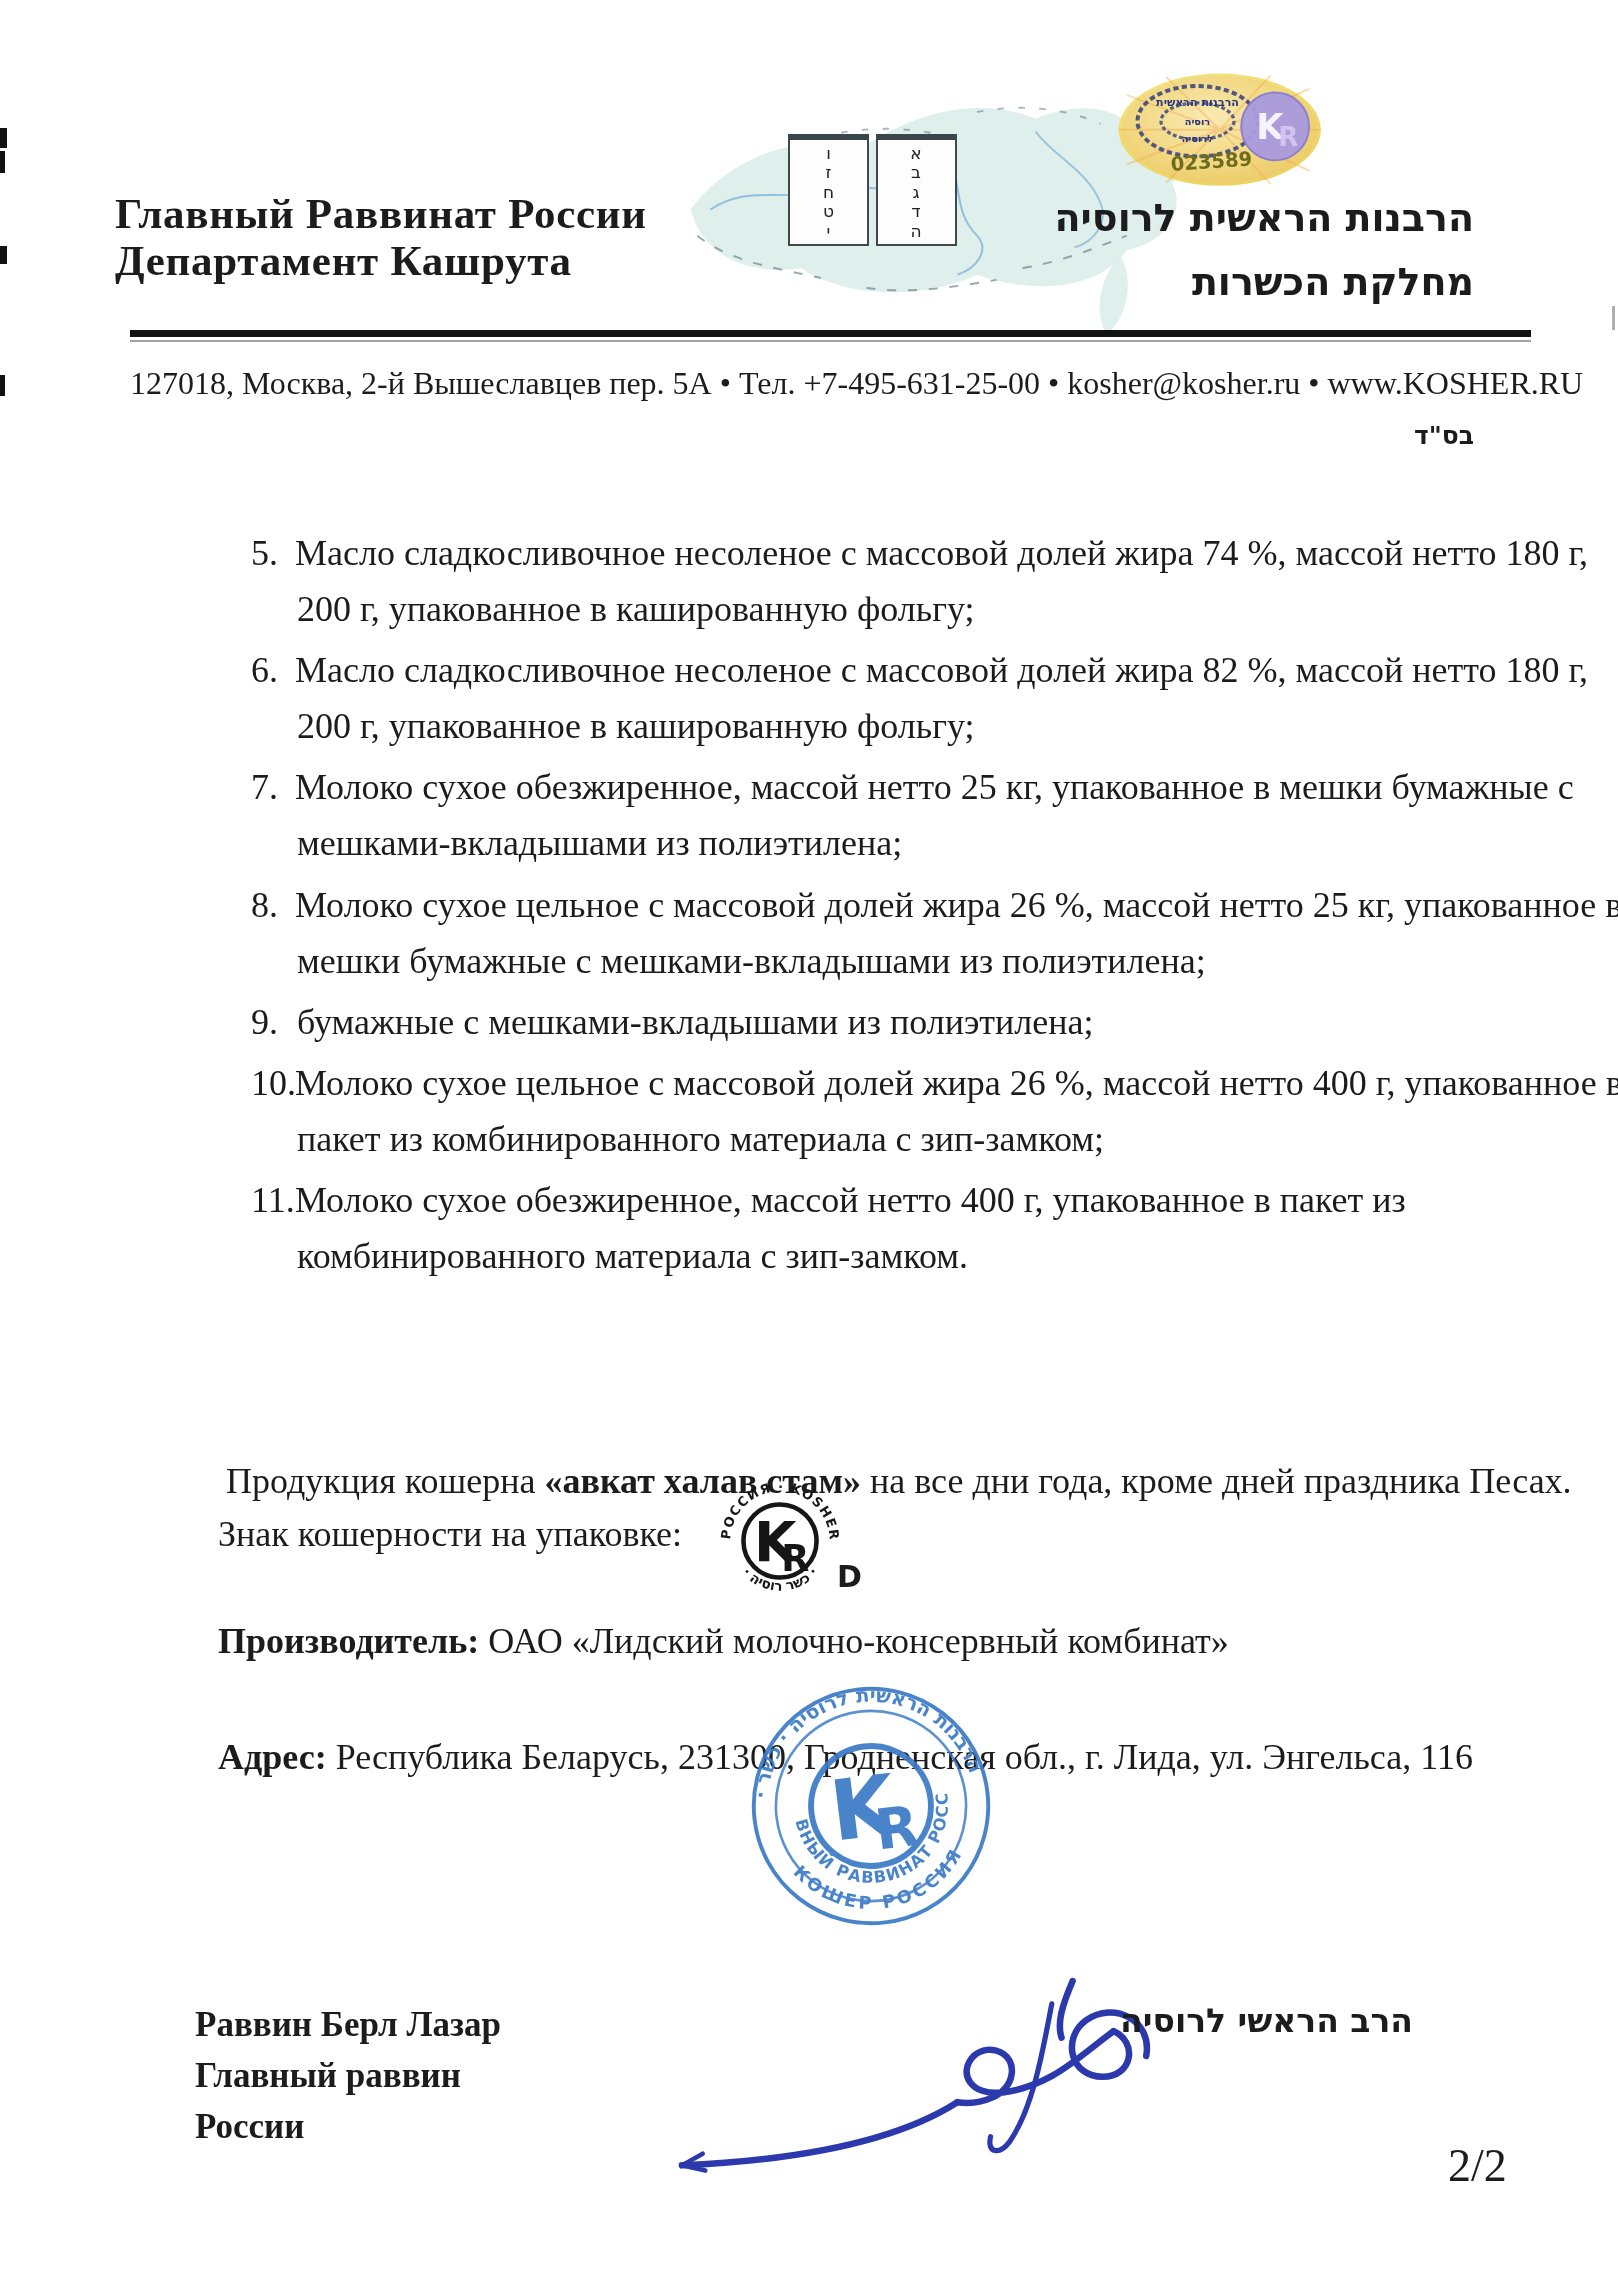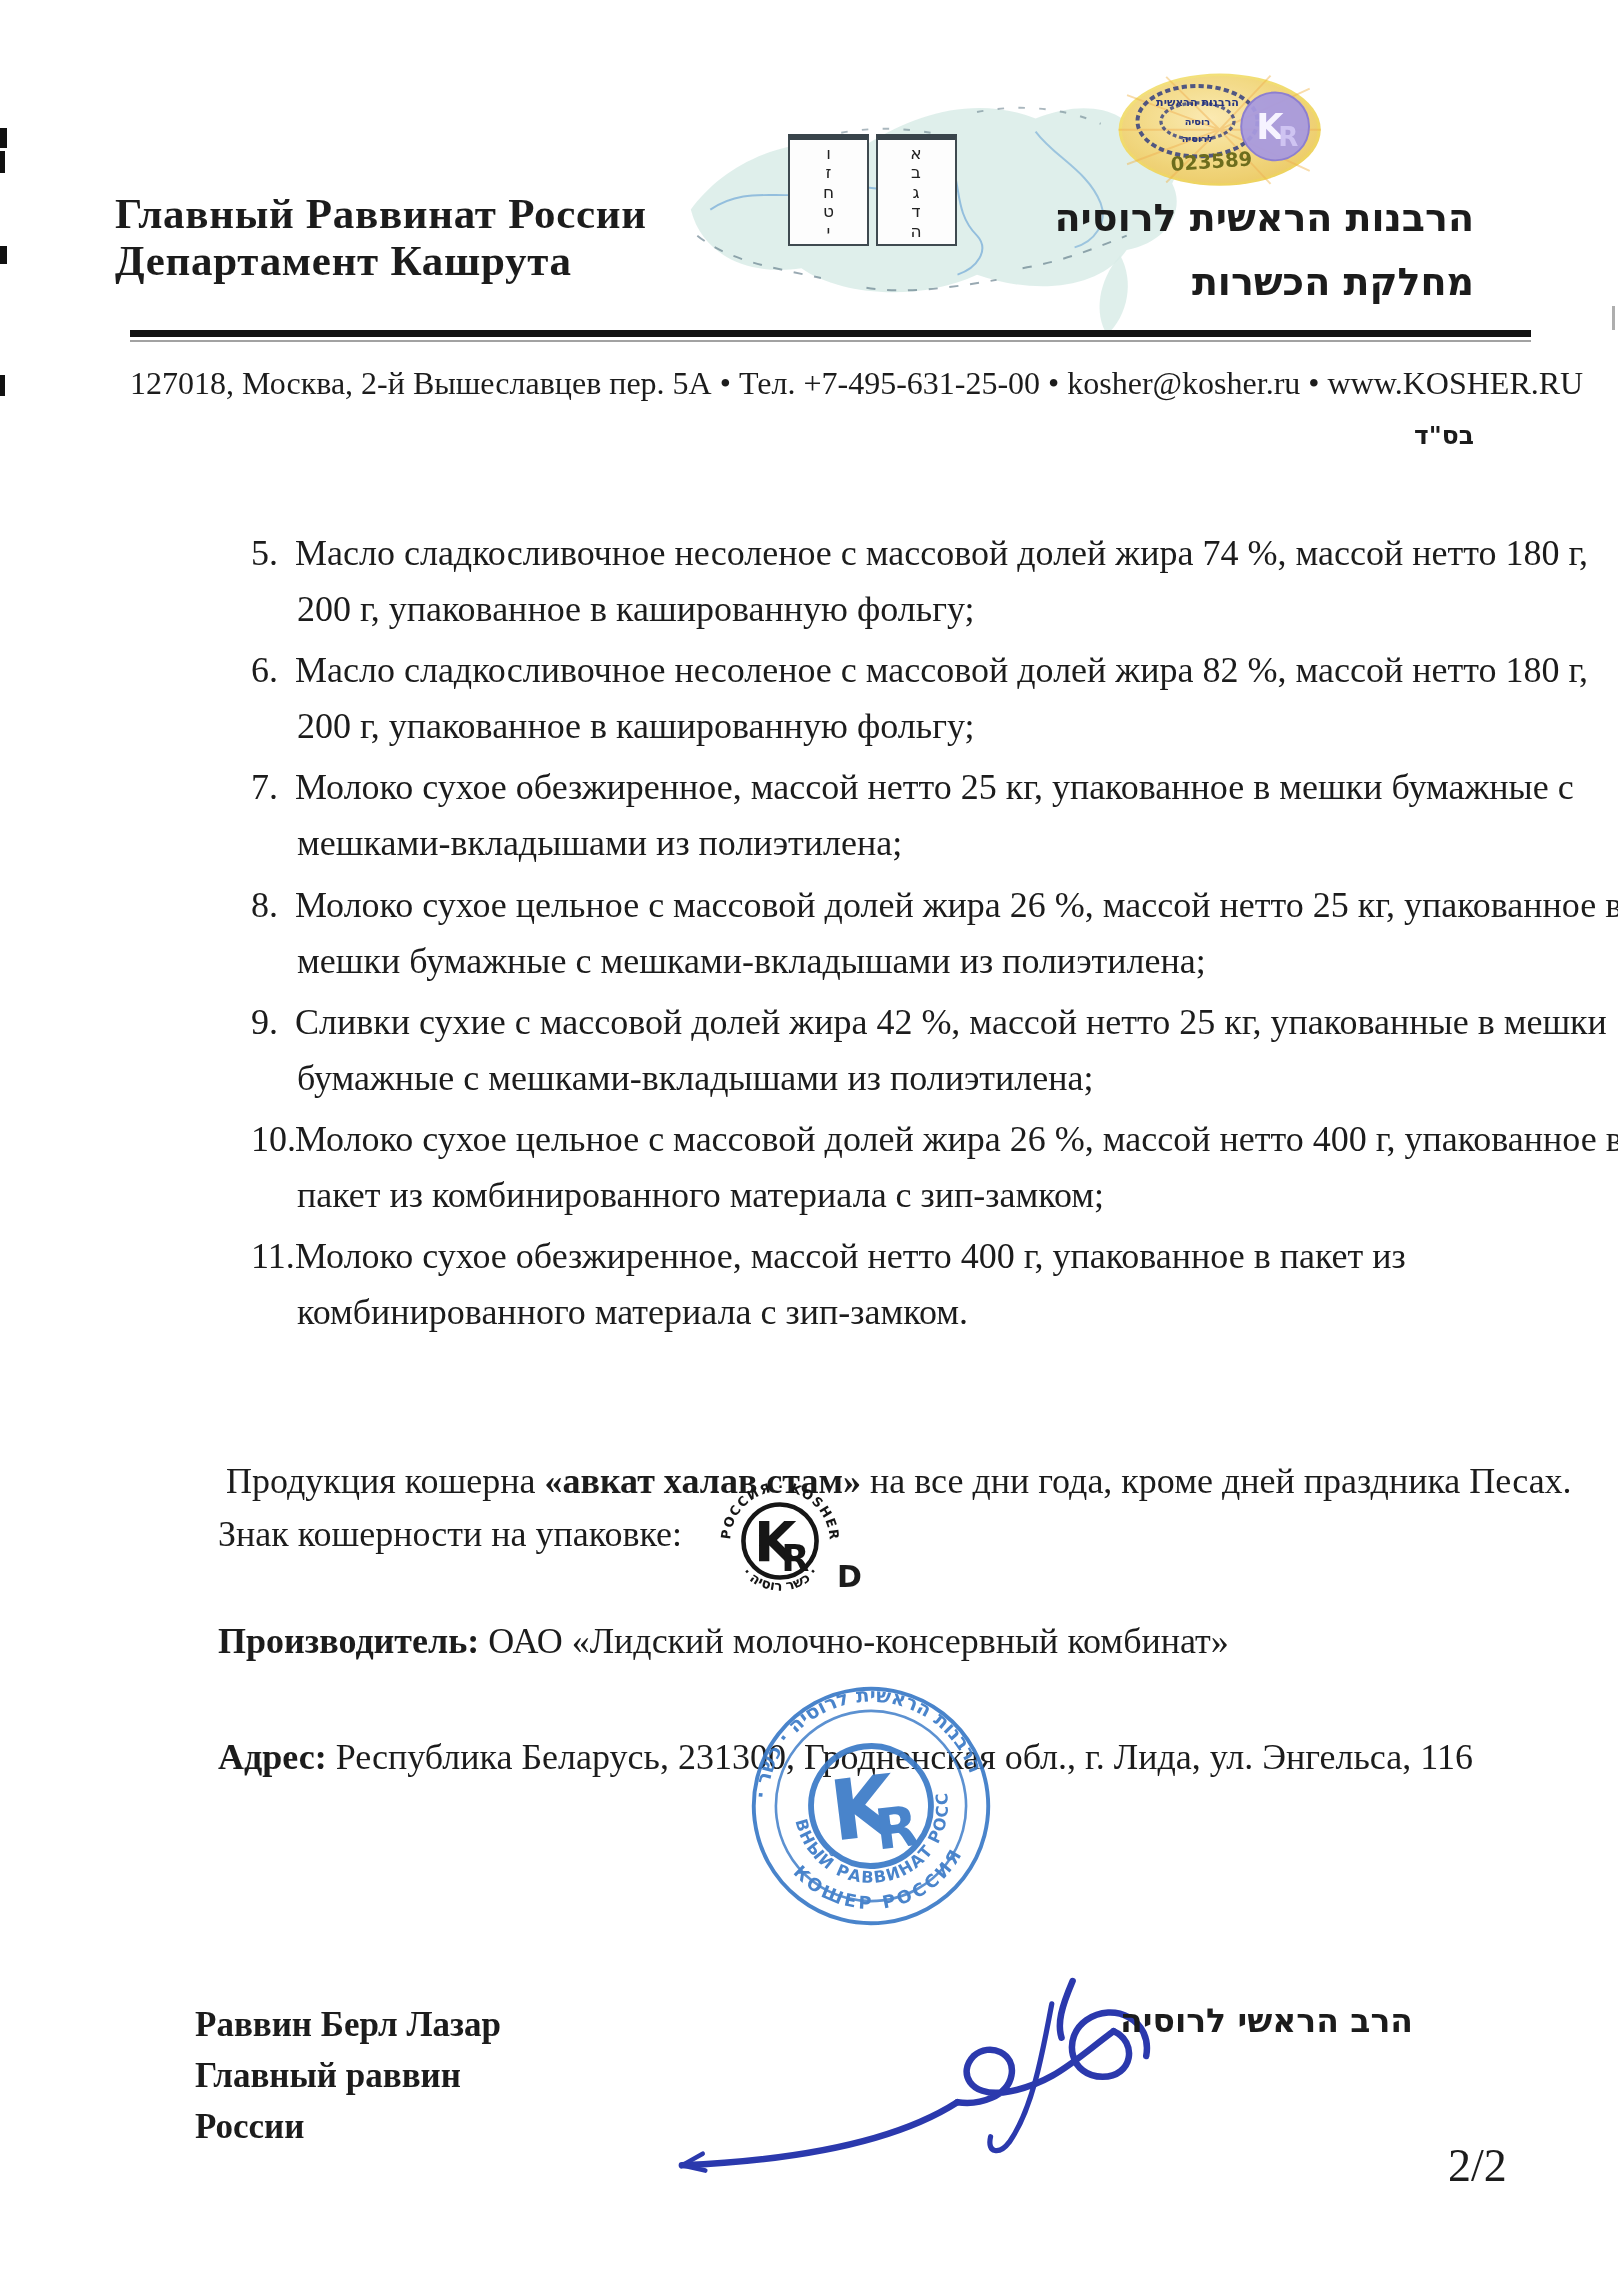--- a/index.html
+++ b/index.html
@@ -155,21 +155,20 @@
     <div class="item">
       <span class="num">8.</span>
       <span class="body">
           <span class="line" style="display:block">Молоко сухое цельное с массовой долей жира 26 %, массой нетто 25 кг, упакованное в</span>
           <span class="line cont" style="display:block">мешки бумажные с мешками-вкладышами из полиэтилена;</span>
         </span>
     </div>
     <div class="item">
       <span class="num">9.</span>
       <span class="body">
-          <span class="line" style="display:block">Сливки сухие с массовой долей жира 42 %, массой нетто 25 кг, упакованные в мешки</span>
           <span class="line cont" style="display:block">бумажные с мешками-вкладышами из полиэтилена;</span>
         </span>
     </div>
     <div class="item">
       <span class="num">10.</span>
       <span class="body">
           <span class="line" style="display:block">Молоко сухое цельное с массовой долей жира 26 %, массой нетто 400 г, упакованное в</span>
           <span class="line cont" style="display:block">пакет из комбинированного материала с зип-замком;</span>
         </span>
     </div>

